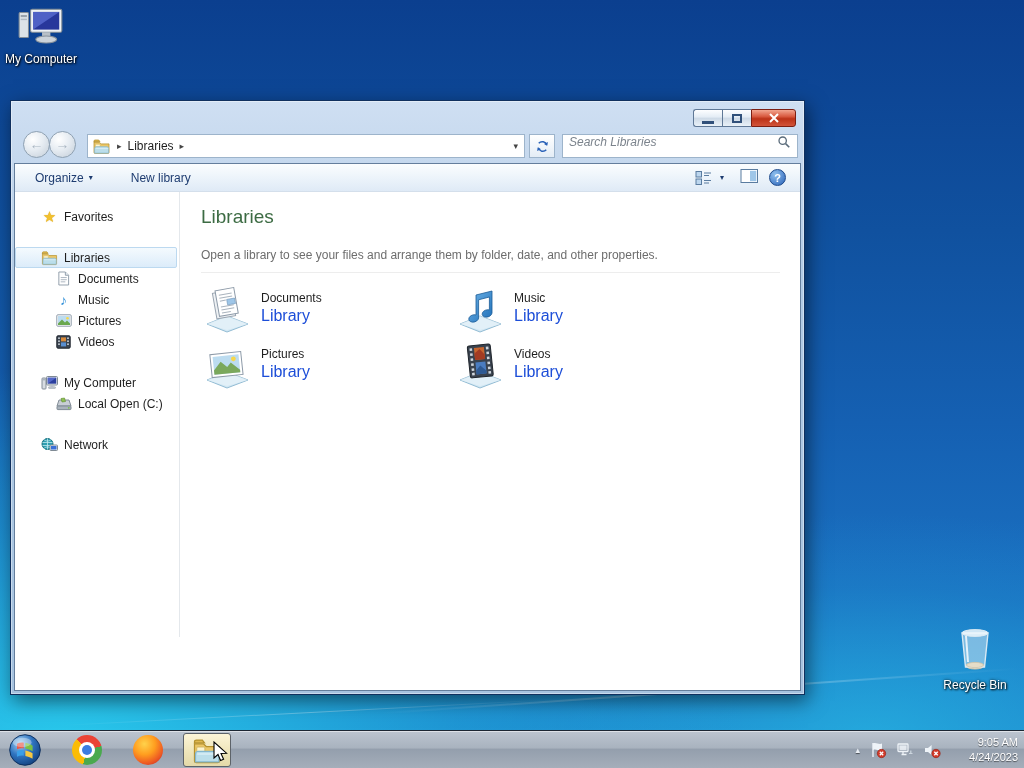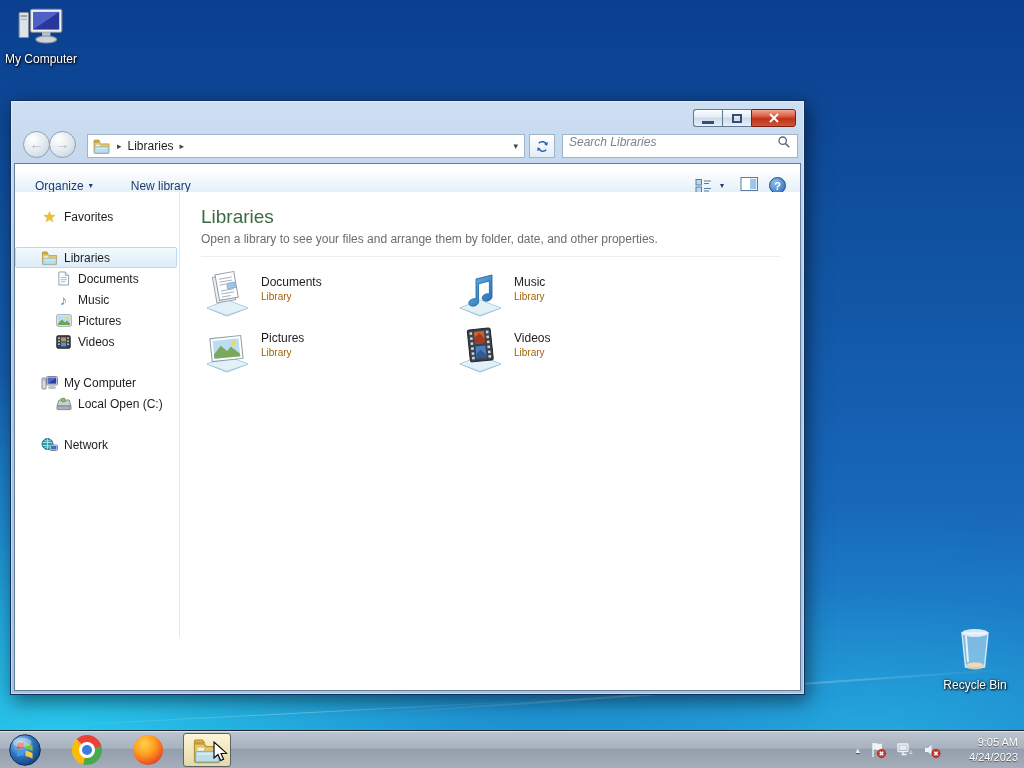--- a/index.html
+++ b/index.html
@@ -57,21 +57,21 @@
     display:flex; align-items:center; justify-content:center; }
   .searchbox { position:absolute; left:551px; top:5px; width:236px; height:24px; background:#fff;
     border:1px solid #9db4cb; display:flex; align-items:flex-start; padding:0 6px; }
   .searchbox input { flex:1; border:0; outline:0; font-family:"Liberation Sans",sans-serif;
     font-size:12px; color:#333; background:transparent; }
   .searchbox input::placeholder { font-style:italic; color:#7b838c; opacity:1; }
 
   
   .client { position:absolute; left:3px; right:3px; top:62px; bottom:3px;
     border:1px solid #647e9c; background:#fff; }
-  .toolbar { position:absolute; left:0; right:0; top:8px; height:28px;
+  .toolbar { position:absolute; left:0; right:0; top:0; height:28px;
     background:linear-gradient(180deg,#fbfdfe 0%,#eef5fb 45%,#dfeaf6 100%);
     border-bottom:1px solid #d4dfeb; display:flex; align-items:center; padding:0 14px;
     font-size:12px; color:#1e3c70; }
   .tb-item { display:flex; align-items:center; margin-right:26px; padding:3px 6px; border-radius:3px; }
   .tb-item .dd { font-size:8px; margin-left:5px; color:#1e3c70; }
   .tb-right { margin-left:auto; display:flex; align-items:center; gap:10px; }
   .help-circle { width:17px; height:17px; border-radius:50%; text-align:center;
     background:radial-gradient(circle at 35% 30%,#8fc0ee,#2a62b8); color:#fff; font-weight:bold;
     font-size:11px; line-height:17px; border:1px solid #1d4a8c; }
 
@@ -85,26 +85,26 @@
   .side-gap { height:20px; }
   .side-row.selected { background:linear-gradient(180deg,#f4fafe,#dcecfa);
     border:1px solid #bcd9f0; border-radius:2px; height:21px; padding-left:25px; margin-right:2px; }
   .glyph-star { color:#f2c12e; font-size:15px; text-shadow:0 0 1px #c79016; }
   .glyph-note { color:#2f8fd8; font-size:14px; font-weight:bold; }
 
   
   .content { position:absolute; left:166px; right:0; top:0; bottom:0; padding:14px 20px 0 20px; }
   .content-header { border-bottom:1px solid #ededed; padding-bottom:10px; }
   .content-title { font-size:19px; color:#3c6b43; font-weight:normal; }
-  .content-sub { font-size:12px; color:#6d6d6d; margin-top:4px; }
+  .content-sub { font-size:12px; color:#6d6d6d; margin-top:20px; }
   .tiles { margin-top:12px; display:grid; grid-template-columns:253px 253px; grid-auto-rows:56px; }
   .tile { display:flex; align-items:flex-start; gap:8px; }
   .tile .ticon { width:52px; height:48px; flex:0 0 52px; }
   .tile .tname { font-size:12px; color:#1e1e1e; margin-top:6px; }
-  .tile .tkind { font-size:10px; color:#a16207; margin-top:2px; }
+  .tile .tkind { font-size:16px; color:#1d4ed8; margin-top:2px; }
 
   
   .statusbar { position:absolute; left:0; right:0; bottom:0; height:53px;
     background:linear-gradient(180deg,#eef7fd 0%,#dcedf9 50%,#cfe5f6 100%);
     border-top:1px solid #bcd2e4; }
   .statusbar .big-folder { position:absolute; left:18px; top:4px; width:46px; height:46px; }
   .statusbar .count { position:absolute; left:84px; top:12px; font-size:12px; color:#333; }
 
   
   .taskbar { position:absolute; left:0; bottom:0; width:1024px; height:38px;

